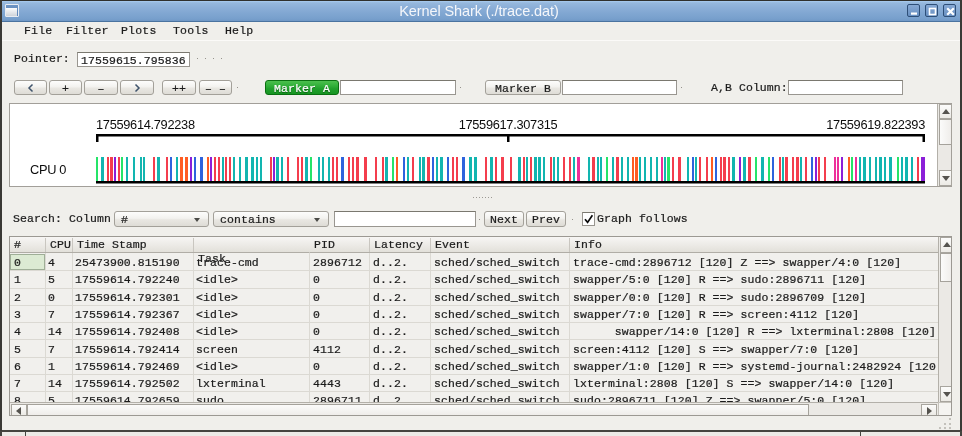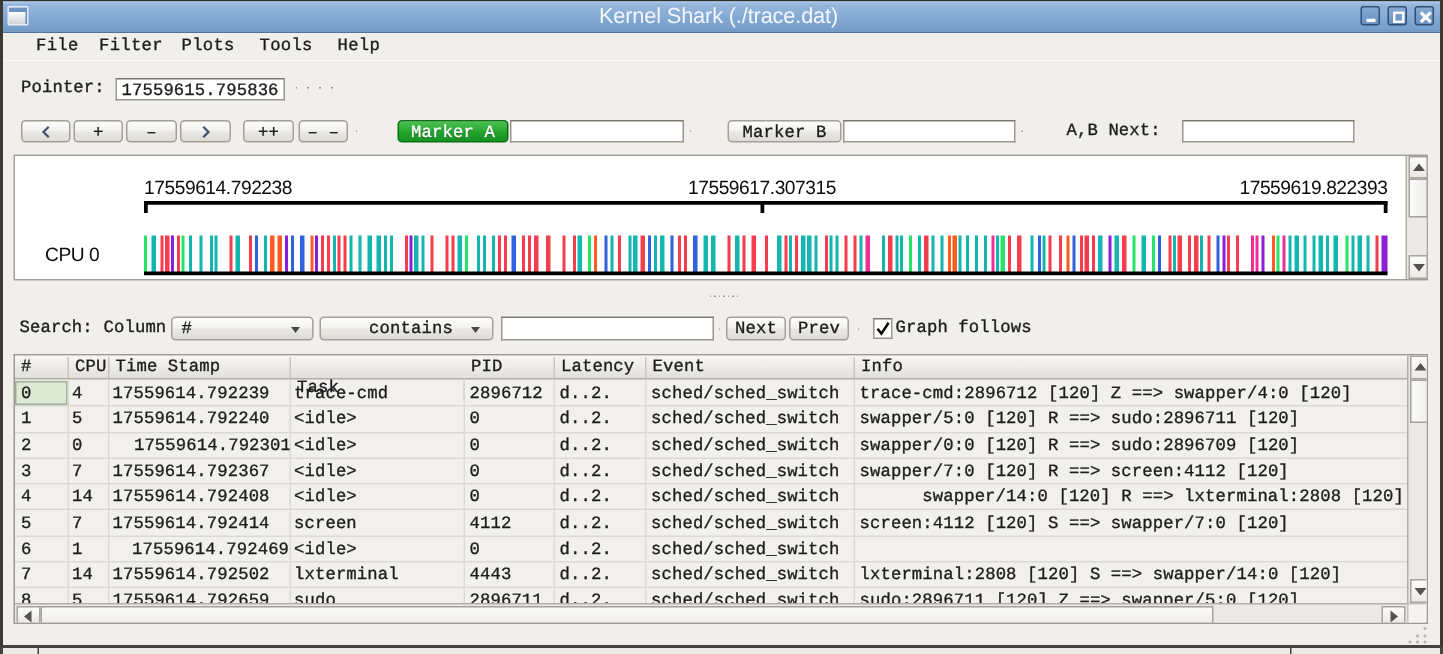--- a/index.html
+++ b/index.html
@@ -105,21 +105,21 @@
     </svg></div>
 <div class="btn" style="left:162px; top:80px; width:34px; height:15px;"><span class="btxt">++</span></div>
 <div class="btn" style="left:199px; top:80px; width:33px; height:15px;"><span class="btxt">– –</span></div>
 <div class="dotfocus" style="left:237px; top:87px; width:2px;"></div>
 <div class="btn" style="left:265px; top:80px; width:74px; height:15px; background:linear-gradient(180deg,#4cc04e 0%,#2fae38 40%,#21a02c 60%,#179522 100%); border-color:#0a7011; color:#fff; text-shadow:0 1px 1px rgba(0,0,0,0.45);"><span class="btxt">Marker A</span></div>
 <div class="entry" style="left:340px; top:80px; width:116px; height:15px;"></div>
 <div class="dotfocus" style="left:460px; top:87px; width:2px;"></div>
 <div class="btn" style="left:485px; top:80px; width:76px; height:15px;"><span class="btxt">Marker B</span></div>
 <div class="entry" style="left:562px; top:80px; width:115px; height:15px;"></div>
 <div class="dotfocus" style="left:681px; top:87px; width:2px;"></div>
-<div class="label" style="left:711px; top:81px;">A,B Next:</div>
+<div class="label" style="left:711px; top:81px;">A,B Column:</div>
 <div class="entry" style="left:788px; top:80px; width:115px; height:15px;"></div>
 
 <div class="abs" id="graphframe"></div>
 <svg class="abs" style="left:10px; top:104px;" width="927" height="83" viewBox="10 104 927 83" font-family="Liberation Sans, sans-serif" font-size="12.8" letter-spacing="-0.3">
   <text x="96" y="129" fill="#0c0c0c">17559614.792238</text>
   <text x="508" y="129" fill="#0c0c0c" text-anchor="middle">17559617.307315</text>
   <text x="925" y="129" fill="#0c0c0c" text-anchor="end">17559619.822393</text>
   <rect x="96" y="134" width="829" height="2.5" fill="#000"></rect>
   <rect x="96" y="134" width="2.5" height="8" fill="#000"></rect>
   <rect x="922.5" y="134" width="2.5" height="8" fill="#000"></rect>
@@ -293,21 +293,21 @@
   <div class="sbslider" style="left:1px; top:15px; width:13px; height:26px;"></div>
   <div class="sbbtn" style="left:1px; top:66px; width:13px; height:16px;"></div>
   <div class="arrow" style="left:4px; top:72px; border-left:4px solid transparent; border-right:4px solid transparent; border-top:5px solid #55534e;"></div>
 </div>
 <div class="dotfocus" style="left:473px; top:197px; width:19px; background:repeating-linear-gradient(90deg,#9c9993 0 1px,transparent 1px 3px);"></div>
 
 <div class="label" style="left:13px; top:212px;">Search:</div>
 <div class="label" style="left:69px; top:212px;">Column</div>
 <div class="btn" style="left:114px; top:211px; width:95px; height:16px; text-align:left; padding-left:6px;"><span class="btxt">#</span>
   <div class="arrow" style="right:8px; top:6px; border-left:3.5px solid transparent; border-right:3.5px solid transparent; border-top:4.5px solid #4a4a46;"></div></div>
-<div class="btn" style="left:213px; top:211px; width:116px; height:16px; text-align:center; padding-left:6px;"><span class="btxt">contains</span>
+<div class="btn" style="left:213px; top:211px; width:116px; height:16px; text-align:left; padding-left:6px;"><span class="btxt">contains</span>
   <div class="arrow" style="right:8px; top:6px; border-left:3.5px solid transparent; border-right:3.5px solid transparent; border-top:4.5px solid #4a4a46;"></div></div>
 <div class="entry" style="left:334px; top:211px; width:142px; height:16px;"></div>
 <div class="btn" style="left:484px; top:211px; width:40px; height:16px;"><span class="btxt">Next</span></div>
 <div class="btn" style="left:526px; top:211px; width:40px; height:16px;"><span class="btxt">Prev</span></div>
 <div class="dotfocus" style="left:572px; top:219px; width:2px;"></div>
 <div class="entry" style="left:582px; top:212px; width:13px; height:14px;"></div>
 <svg class="abs" style="left:582px; top:212px;" width="14" height="14">
     <path d="M3 7.2 L5.6 10.4 L10.4 3.2" stroke="#0a0a0a" stroke-width="1.7" fill="none"></path>
   </svg>
 <div class="dotfocus" style="left:479px; top:219px; width:2px;"></div>
@@ -321,41 +321,41 @@
     <div class="hcell" style="left:184px; width:116px;margin-top:14px;">Task</div>
     <div class="hcell" style="left:300px; width:60px;">PID</div>
     <div class="hcell" style="left:360px; width:61px;">Latency</div>
     <div class="hcell" style="left:560px; width:368px; border-right:none;">Info</div>
     <div class="hcell" style="left:421px; width:139px;">Event</div>
   </div>
   <div class="trow" style="top:17.0px;">
       <span style="position:absolute; left:0; top:0; width:35px; height:16.3px; background:#dcead3; border:1px solid #9fae97;"></span>
       <span class="tcell" style="left:4px; width:32px;">0</span>
       <span class="tcell" style="left:38px; width:25px;">4</span>
-      <span class="tcell" style="left:65px; width:119px;">17559614.792239</span>
+      <span class="tcell" style="left:65px; width:119px;">25473900.815190</span>
       <span class="tcell" style="left:186px; width:115px;">trace-cmd</span>
       <span class="tcell" style="left:303px; width:58px;">2896712</span>
       <span class="tcell" style="left:363px; width:59px;">d..2.</span>
       <span class="tcell" style="left:424px; width:137px;">sched/sched_switch</span>
       <span class="tcell" style="left:563px; width:363px;">trace-cmd:2896712 [120] Z ==&gt; swapper/4:0 [120]</span>
     </div>
   <div class="trow" style="top:34.3px;">
       <span class="tcell" style="left:4px; width:32px;">1</span>
       <span class="tcell" style="left:38px; width:25px;">5</span>
       <span class="tcell" style="left:65px; width:119px;">17559614.792240</span>
       <span class="tcell" style="left:186px; width:115px;">&lt;idle&gt;</span>
       <span class="tcell" style="left:303px; width:58px;">0</span>
       <span class="tcell" style="left:363px; width:59px;">d..2.</span>
       <span class="tcell" style="left:424px; width:137px;">sched/sched_switch</span>
       <span class="tcell" style="left:563px; width:363px;">swapper/5:0 [120] R ==&gt; sudo:2896711 [120]</span>
     </div>
   <div class="trow" style="top:51.6px;">
       <span class="tcell" style="left:4px; width:32px;">2</span>
       <span class="tcell" style="left:38px; width:25px;">0</span>
-      <span class="tcell" style="left:65px; width:119px;text-align:right;">17559614.792301</span>
+      <span class="tcell" style="left:65px; width:119px;">17559614.792301</span>
       <span class="tcell" style="left:186px; width:115px;">&lt;idle&gt;</span>
       <span class="tcell" style="left:303px; width:58px;">0</span>
       <span class="tcell" style="left:363px; width:59px;">d..2.</span>
       <span class="tcell" style="left:424px; width:137px;">sched/sched_switch</span>
       <span class="tcell" style="left:563px; width:363px;">swapper/0:0 [120] R ==&gt; sudo:2896709 [120]</span>
     </div>
   <div class="trow" style="top:68.9px;">
       <span class="tcell" style="left:4px; width:32px;">3</span>
       <span class="tcell" style="left:38px; width:25px;">7</span>
       <span class="tcell" style="left:65px; width:119px;">17559614.792367</span>
@@ -381,25 +381,26 @@
       <span class="tcell" style="left:65px; width:119px;">17559614.792414</span>
       <span class="tcell" style="left:186px; width:115px;">screen</span>
       <span class="tcell" style="left:303px; width:58px;">4112</span>
       <span class="tcell" style="left:363px; width:59px;">d..2.</span>
       <span class="tcell" style="left:424px; width:137px;">sched/sched_switch</span>
       <span class="tcell" style="left:563px; width:363px;">screen:4112 [120] S ==&gt; swapper/7:0 [120]</span>
     </div>
   <div class="trow" style="top:120.8px;">
       <span class="tcell" style="left:4px; width:32px;">6</span>
       <span class="tcell" style="left:38px; width:25px;">1</span>
-      <span class="tcell" style="left:78px; width:119px;">17559614.792469</span>
+      <span class="tcell" style="left:65px; width:119px;">17559614.792469</span>
       <span class="tcell" style="left:186px; width:115px;">&lt;idle&gt;</span>
       <span class="tcell" style="left:303px; width:58px;">0</span>
       <span class="tcell" style="left:363px; width:59px;">d..2.</span>
       <span class="tcell" style="left:424px; width:137px;">sched/sched_switch</span>
+      <span class="tcell" style="left:563px; width:363px;">swapper/1:0 [120] R ==&gt; systemd-journal:2482924 [120</span>
     </div>
   <div class="trow" style="top:138.1px;">
       <span class="tcell" style="left:4px; width:32px;">7</span>
       <span class="tcell" style="left:38px; width:25px;">14</span>
       <span class="tcell" style="left:65px; width:119px;">17559614.792502</span>
       <span class="tcell" style="left:186px; width:115px;">lxterminal</span>
       <span class="tcell" style="left:303px; width:58px;">4443</span>
       <span class="tcell" style="left:363px; width:59px;">d..2.</span>
       <span class="tcell" style="left:424px; width:137px;">sched/sched_switch</span>
       <span class="tcell" style="left:563px; width:363px;">lxterminal:2808 [120] S ==&gt; swapper/14:0 [120]</span>

